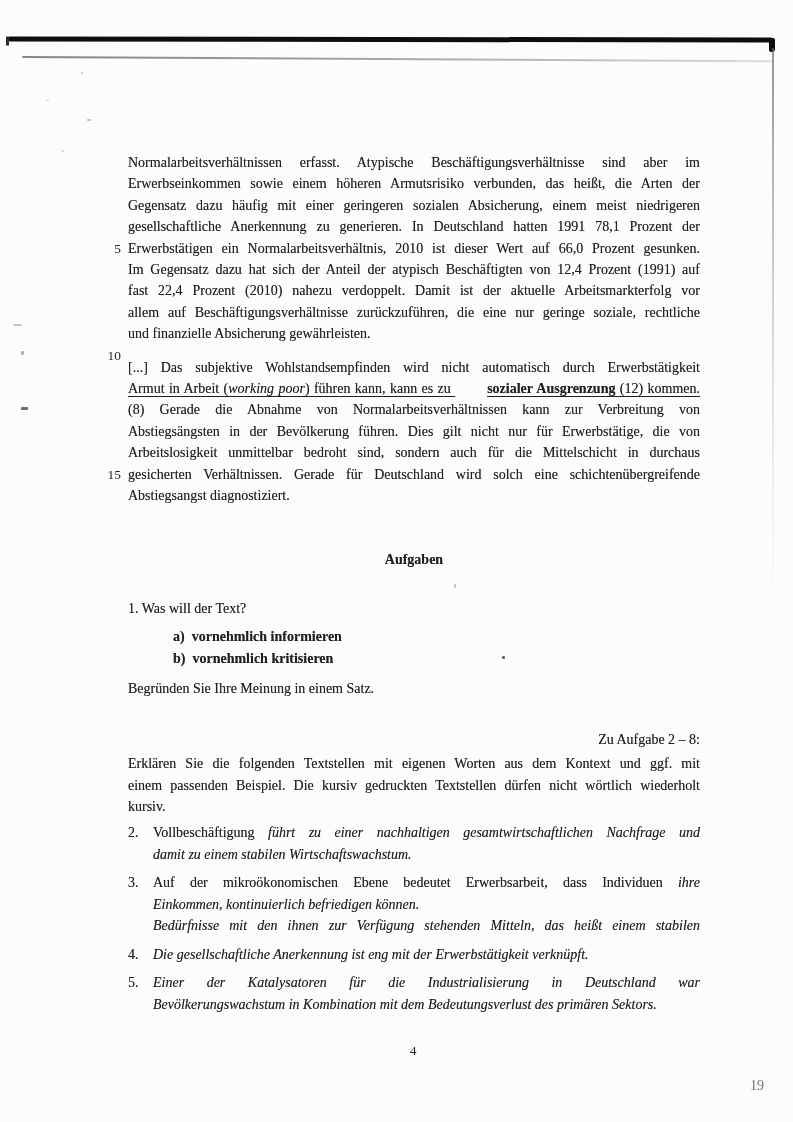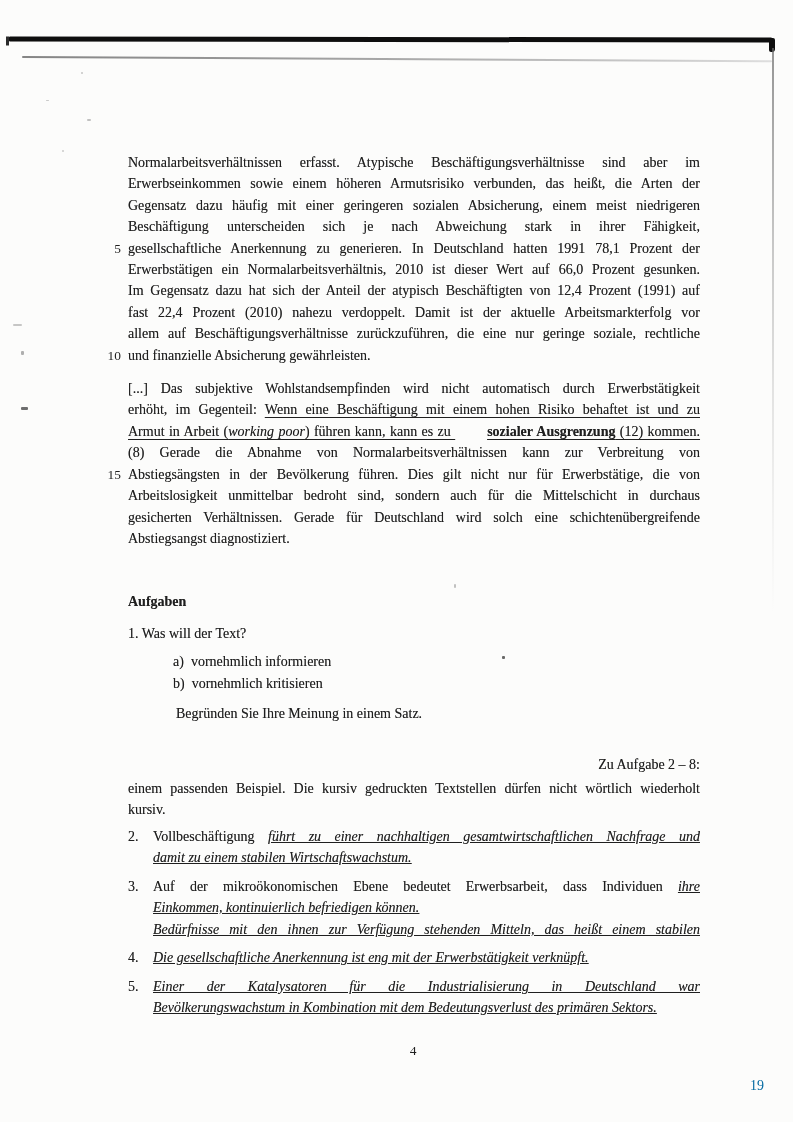--- a/index.html
+++ b/index.html
@@ -35,40 +35,40 @@
   
   .margin-num{position:absolute;left:90px;width:31px;text-align:right;
     font-size:13.4px;line-height:21.4px;}
   .mn5{top:238px;} .mn10{top:345px;} .mn15{top:464px;text-align:right;}
   
   .content{position:absolute;left:128px;top:152px;width:572px;
     font-size:14px;line-height:21.4px;
     text-shadow:0 0 .3px rgba(20,20,20,.5);}
   .line{text-align:justify;text-align-last:justify;}
   .line.last{text-align-last:left;}
-  .i{font-style:italic;text-decoration:underline;}
+  .i{font-style:italic;}
   .b{font-weight:bold;margin-left:32px;}
   .u{text-decoration:underline;text-underline-offset:2.5px;text-decoration-thickness:1px;}
   .p2{margin-top:12px;}
-  .heading{margin-top:42px;font-weight:bold;}
-  .task1{margin-top:10px;}
+  .heading{margin-top:42px;font-weight:bold;text-align:center;}
+  .task1{margin-top:28px;}
   .options{margin-top:7px;}
-  .option{padding-left:45px;line-height:22px;}
+  .option{padding-left:45px;line-height:22px;font-weight:bold;}
   .opt-label{margin-right:7px;}
-  .begruenden{margin-top:8px;margin-left:48px;}
+  .begruenden{margin-top:8px;}
   .zu{margin-top:29px;text-align:right;}
   .erk{margin-top:3px;}
   .items{margin-top:5px;}
   .item{display:flex;margin-bottom:7px;line-height:21.5px;}
   .item-num{width:25px;flex:0 0 25px;}
   .item-body{flex:1;min-width:0;}
   
   .pagenum{position:absolute;left:398px;top:1043px;width:30px;text-align:center;
     font-size:13.5px;}
-  .sheetnum{position:absolute;left:750px;top:1078px;font-size:14px;color:#0369a1;}
+  .sheetnum{position:absolute;left:750px;top:1078px;font-size:14px;color:#737373;}
 </style>
 </head>
 <body>
 
 <div class="page">
 
   <div class="scanline-thick"></div>
   <div class="scanline-hook"></div>
   <div class="scanline-faint"></div>
   <div class="edge-line"></div>
@@ -84,49 +84,48 @@
 
   <div class="margin-num mn5">5</div>
   <div class="margin-num mn10">10</div>
   <div class="margin-num mn15">15</div>
 
   <div class="content">
     <div class="para">
         <div class="line"><span>Normalarbeitsverhältnissen erfasst. Atypische Beschäftigungsverhältnisse sind aber im</span></div>
         <div class="line"><span>Erwerbseinkommen sowie einem höheren Armutsrisiko verbunden, das heißt, die Arten der</span></div>
         <div class="line"><span>Gegensatz dazu häufig mit einer geringeren sozialen Absicherung, einem meist niedrigeren</span></div>
-        <div class="line"><span>Beschäftigung unterscheiden sich je nach Abweichung stark in ihrer Fähigkeit,</span></div>
         <div class="line"><span>gesellschaftliche Anerkennung zu generieren. In Deutschland hatten 1991 78,1 Prozent der</span></div>
         <div class="line"><span>Erwerbstätigen ein Normalarbeitsverhältnis, 2010 ist dieser Wert auf 66,0 Prozent gesunken.</span></div>
         <div class="line"><span>Im Gegensatz dazu hat sich der Anteil der atypisch Beschäftigten von 12,4 Prozent (1991) auf</span></div>
         <div class="line"><span>fast 22,4 Prozent (2010) nahezu verdoppelt. Damit ist der aktuelle Arbeitsmarkterfolg vor</span></div>
         <div class="line"><span>allem auf Beschäftigungsverhältnisse zurückzuführen, die eine nur geringe soziale, rechtliche</span></div>
         <div class="line last"><span>und finanzielle Absicherung gewährleisten.</span></div>
       </div>
     <div class="para p2">
         <div class="line"><span>[...] Das subjektive Wohlstandsempfinden wird nicht automatisch durch Erwerbstätigkeit</span></div>
-        <div class="line"><span>erhöht, im Gegenteil: </span><span class="u">Wenn eine Beschäftigung mit einem hohen Risiko behaftet ist und zu</span></div>
         <div class="line"><span class="u">Armut in Arbeit (</span><span class="i u">working poor</span><span class="u">) führen kann, kann es zu </span><span class="b u">sozialer Ausgrenzung</span><span class="u"> (12) kommen.</span></div>
         <div class="line"><span>(8) Gerade die Abnahme von Normalarbeitsverhältnissen kann zur Verbreitung von</span></div>
         <div class="line"><span>Abstiegsängsten in der Bevölkerung führen. Dies gilt nicht nur für Erwerbstätige, die von</span></div>
         <div class="line"><span>Arbeitslosigkeit unmittelbar bedroht sind, sondern auch für die Mittelschicht in durchaus</span></div>
         <div class="line"><span>gesicherten Verhältnissen. Gerade für Deutschland wird solch eine schichtenübergreifende</span></div>
         <div class="line last"><span>Abstiegsangst diagnostiziert.</span></div>
       </div>
 
     <div class="heading">Aufgaben</div>
     <div class="task1">1. Was will der Text?</div>
     <div class="options">
         <div class="option"><span class="opt-label">a)</span><span>vornehmlich informieren</span></div>
         <div class="option"><span class="opt-label">b)</span><span>vornehmlich kritisieren</span></div>
       </div>
     <div class="begruenden">Begründen Sie Ihre Meinung in einem Satz.</div>
 
     <div class="zu">Zu Aufgabe 2 – 8:</div>
     <div class="para erk">
+        <div class="line"><span>Erklären Sie die folgenden Textstellen mit eigenen Worten aus dem Kontext und ggf. mit</span></div>
         <div class="line"><span>einem passenden Beispiel. Die kursiv gedruckten Textstellen dürfen nicht wörtlich wiederholt</span></div>
         <div class="line last"><span>kursiv.</span></div>
       </div>
 
     <div class="items">
         <div class="item">
           <div class="item-num">2.</div>
           <div class="item-body">
             <div class="line"><span>Vollbeschäftigung </span><span class="i">führt zu einer nachhaltigen gesamtwirtschaftlichen Nachfrage und</span></div>
             <div class="line last"><span class="i">damit zu einem stabilen Wirtschaftswachstum.</span></div>

